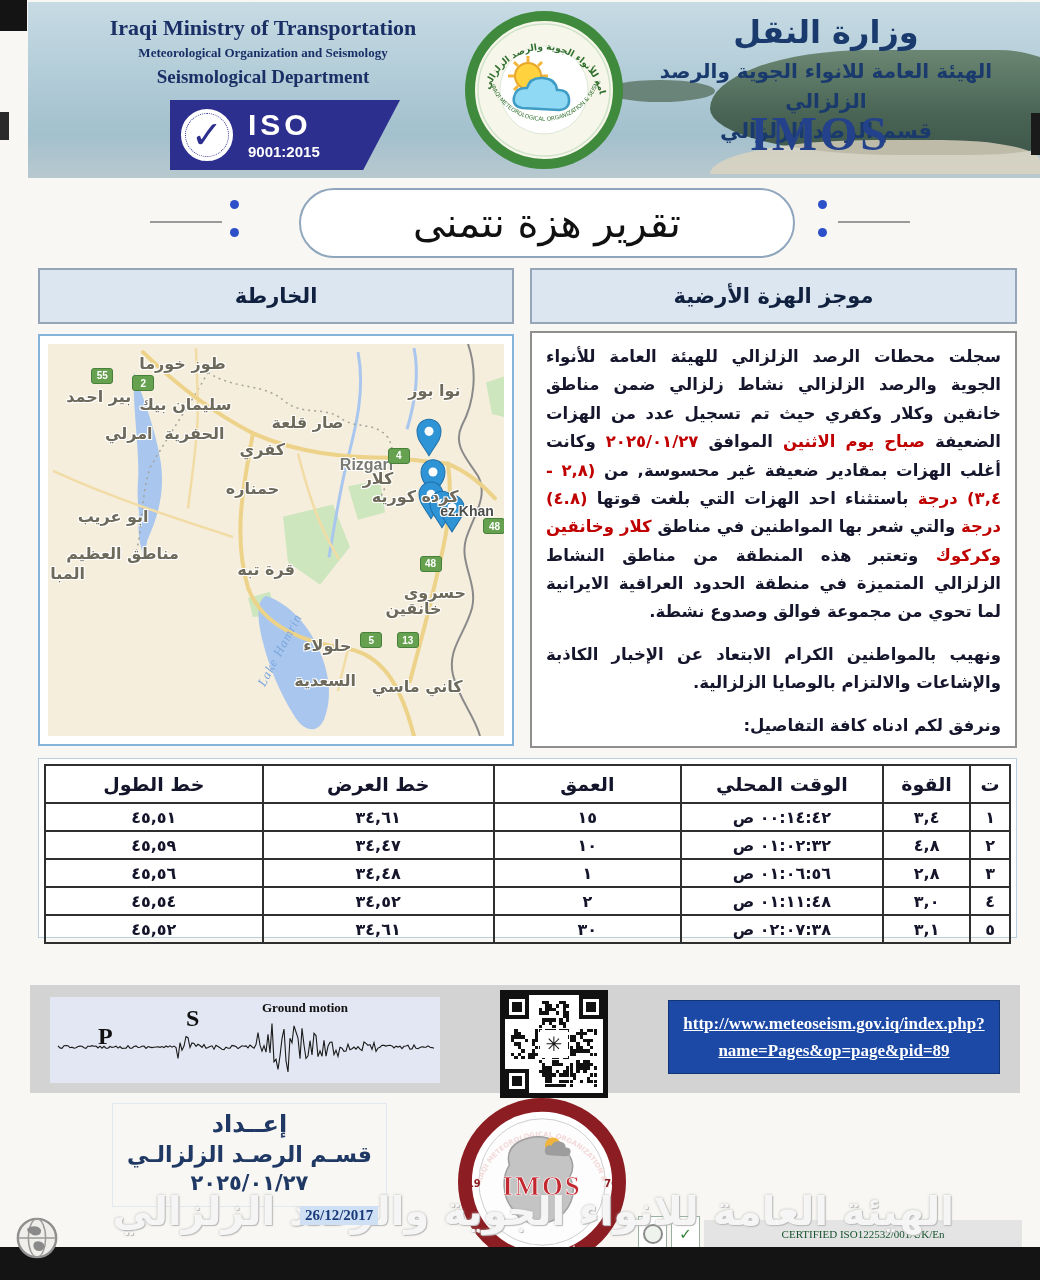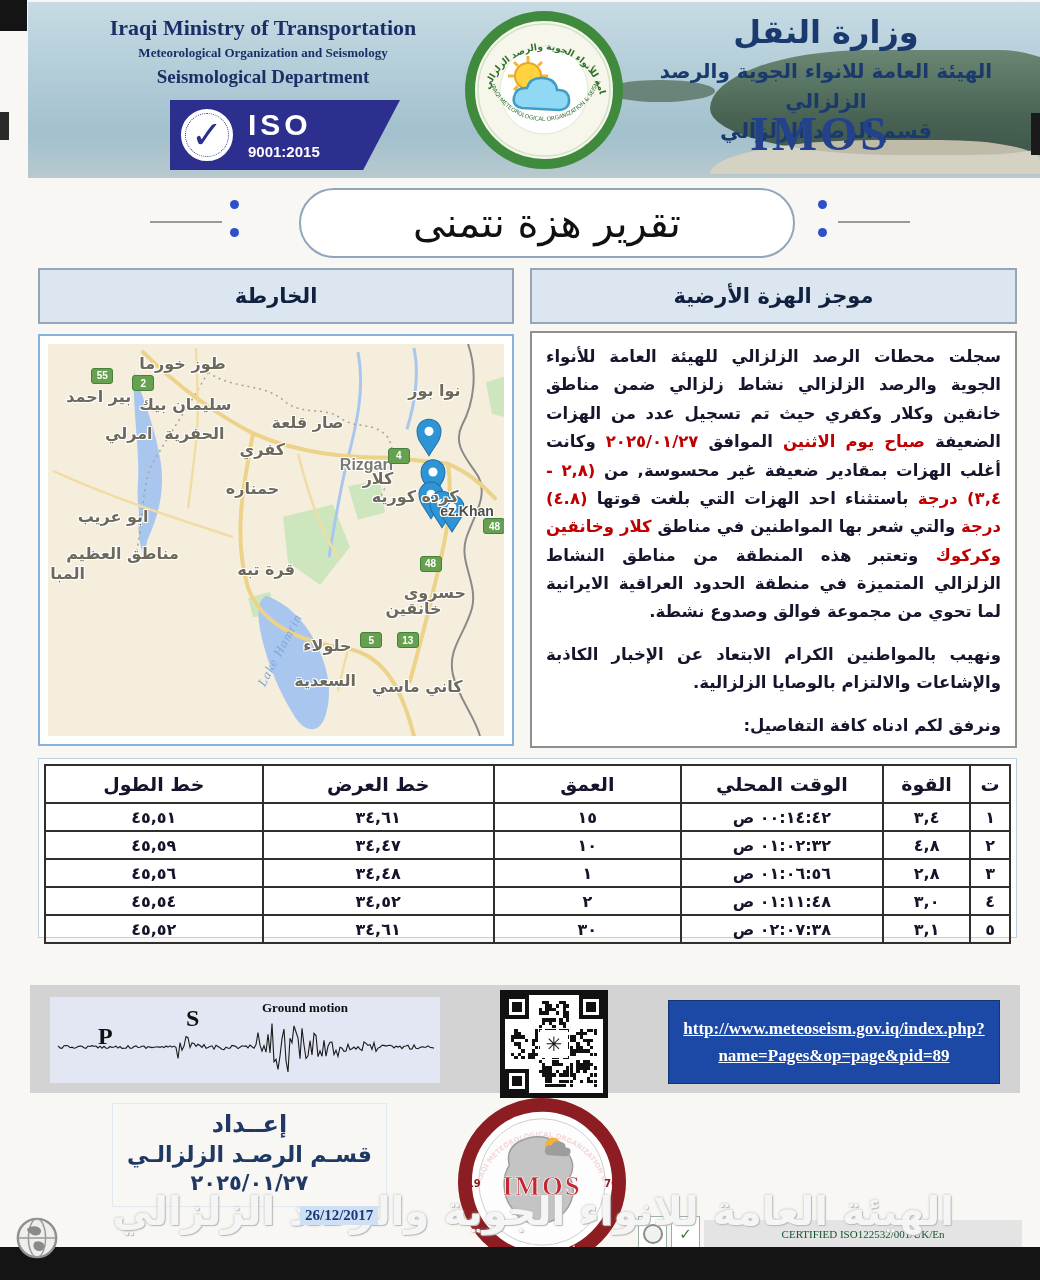--- a/index.html
+++ b/index.html
@@ -99,21 +99,21 @@
   .lbl-s{left:136px;top:8px;font-size:24px;}
   .lbl-gm{left:212px;top:3px;font-size:13px;}
   .qr{position:absolute;left:470px;top:5px;width:98px;height:98px;background:#fff;border:5px solid #111;box-sizing:content-box;}
   .qr-grid{position:absolute;left:6px;top:6px;width:86px;height:86px;}
   .qr-grid i{position:absolute;width:3.4px;height:3.4px;background:#111;}
   .finder{position:absolute;width:24px;height:24px;border:4px solid #111;box-sizing:border-box;background:#fff;}
   .finder:after{content:"";position:absolute;inset:3px;background:#111;}
   .f-tl{left:0;top:0;} .f-tr{right:0;top:0;} .f-bl{left:0;bottom:0;}
   .qr-center{position:absolute;left:50%;top:50%;transform:translate(-50%,-50%);background:#fff;width:28px;height:28px;
              display:flex;align-items:center;justify-content:center;font-size:20px;color:#111;z-index:2;}
-  .url-box{position:absolute;left:638px;top:15px;width:332px;height:84px;background:#1c49a6;border:1px solid #123575;
+  .url-box{position:absolute;left:638px;top:15px;width:332px;height:74px;background:#1c49a6;border:1px solid #123575;
            display:flex;align-items:center;justify-content:center;padding:4px 14px;box-sizing:border-box;}
   .url-box a{color:#fff;font-weight:bold;font-size:17px;text-decoration:underline;word-break:break-all;
              text-align:center;line-height:1.6;font-family:"Liberation Serif",serif;cursor:pointer;}
 
   
   .prep-box{position:absolute;left:112px;top:1103px;width:275px;height:104px;border:1px solid #e2e8f0;
             text-align:center;color:#1f3864;direction:rtl;padding-top:6px;box-sizing:border-box;}
   .prep-box .p1{font-size:24px;font-weight:bold;letter-spacing:1px;}
   .prep-box .p2{font-size:22px;font-weight:bold;margin-top:4px;}
   .prep-box .p3{font-size:21px;font-weight:bold;margin-top:4px;font-family:"DejaVu Sans",sans-serif;}

